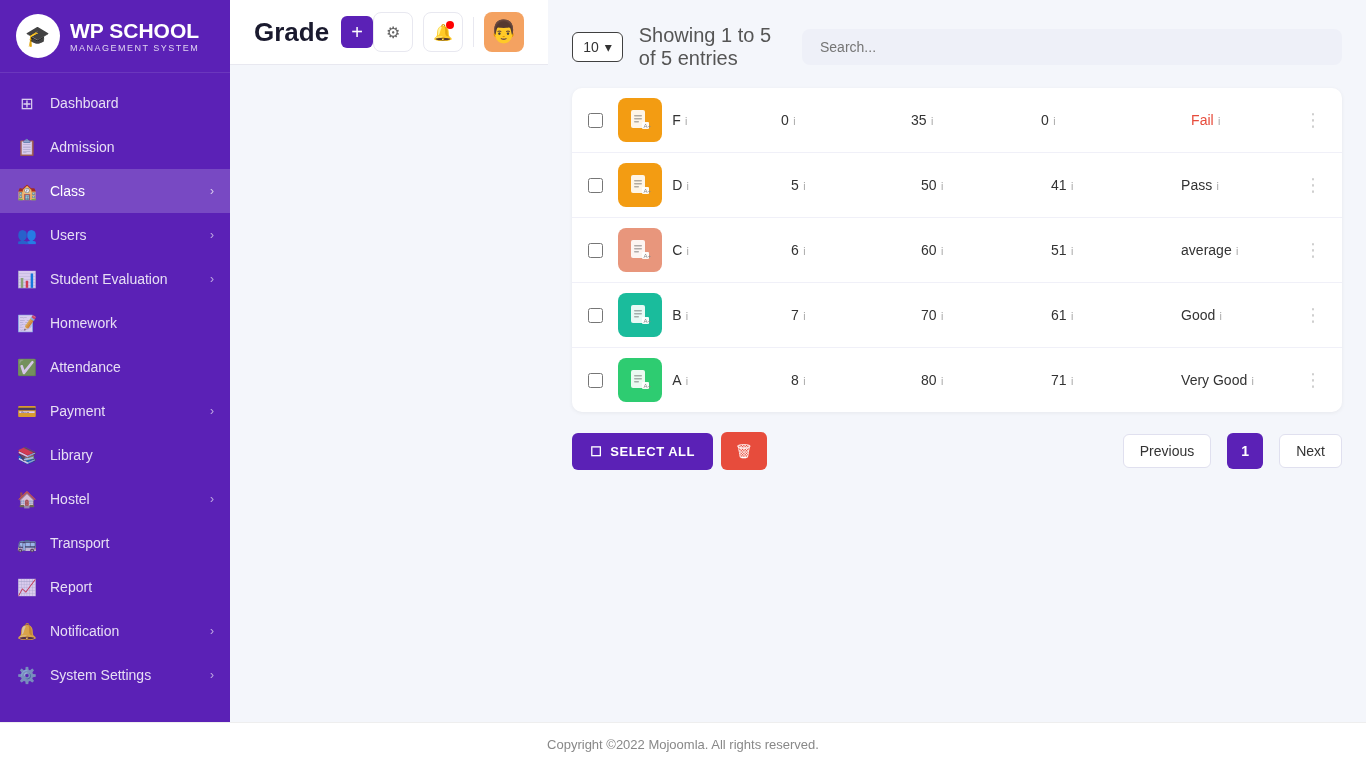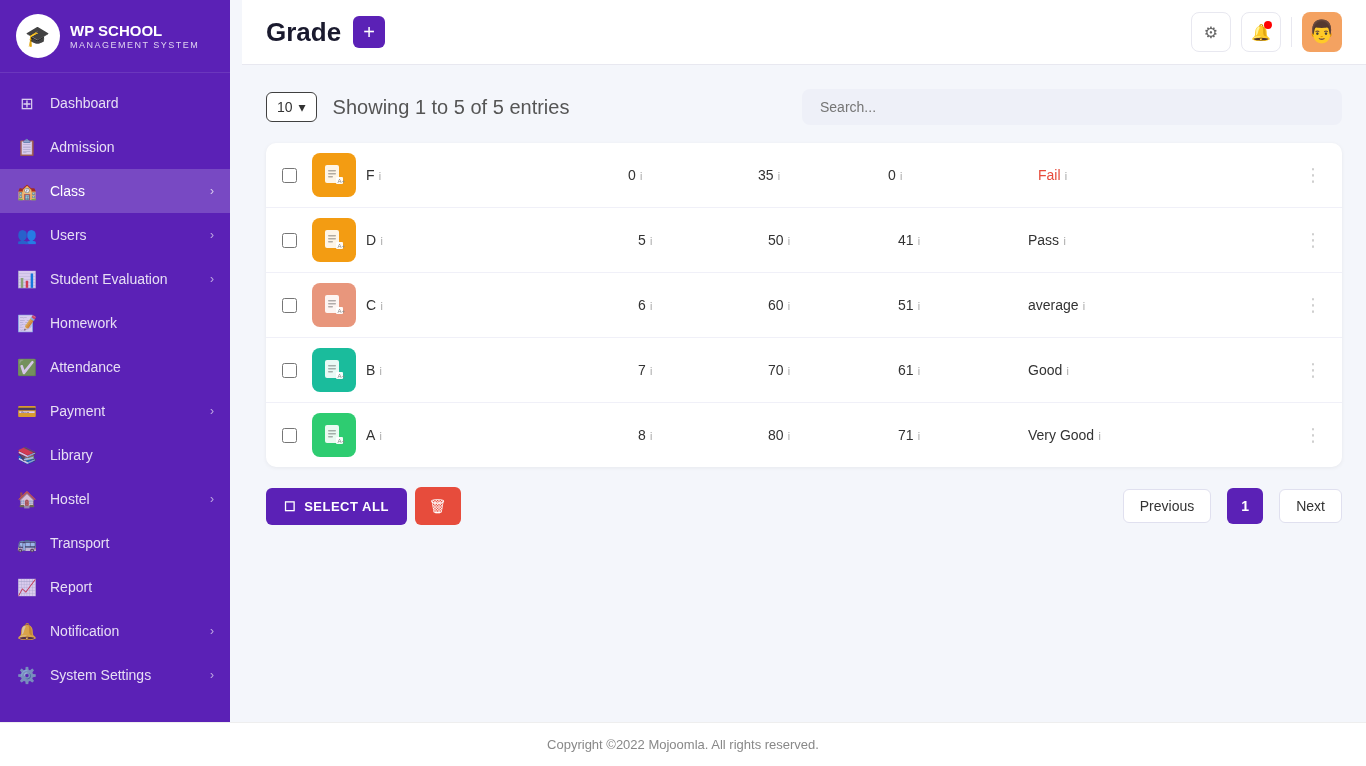--- a/index.html
+++ b/index.html
@@ -5,31 +5,31 @@
     * { box-sizing: border-box; margin: 0; padding: 0; }
     body { font-family: 'Segoe UI', Arial, sans-serif; background: #f4f6fb; display: flex; flex-direction: column; min-height: 766px; }
 
     .app-wrapper { display: flex; flex: 1; min-height: 700px; }
 
     
     .sidebar { width: 230px; background: #5b21b6; color: white; display: flex; flex-direction: column; min-height: 700px; }
     .sidebar-logo { display: flex; align-items: center; gap: 10px; padding: 14px 16px; border-bottom: 1px solid rgba(255,255,255,0.1); }
     .logo-circle { width: 44px; height: 44px; background: white; border-radius: 50%; display: flex; align-items: center; justify-content: center; font-size: 20px; }
     .logo-text { line-height: 1.2; }
-    .logo-title { font-size: 15px; font-weight: 700; }
+    .logo-title { font-size: 21px; font-weight: 700; }
     .logo-sub { font-size: 9px; letter-spacing: 1.5px; opacity: 0.8; }
 
     .sidebar-nav { flex: 1; padding: 8px 0; }
     .nav-item { display: flex; align-items: center; padding: 11px 16px; cursor: pointer; color: rgba(255,255,255,0.85); font-size: 14px; font-weight: 500; position: relative; }
     .nav-item.active { background: rgba(255,255,255,0.18); color: white; }
     .nav-icon { width: 22px; height: 22px; margin-right: 12px; display: flex; align-items: center; justify-content: center; font-size: 16px; opacity: 0.9; }
     .nav-chevron { margin-left: auto; font-size: 12px; opacity: 0.7; }
 
     
-    .main-content { flex: 1; display: flex; flex-direction: column; padding-left: 12px; }
+    .main-content { flex: 1; display: flex; flex-direction: row; }
 
     
     .header { background: white; padding: 0 24px; height: 65px; display: flex; align-items: center; justify-content: space-between; border-bottom: 1px solid #e8e8f0; }
     .header-title-area { display: flex; align-items: center; gap: 12px; }
     .page-title { font-size: 26px; font-weight: 700; color: #1a1a2e; }
     .add-btn { background: #5b21b6; color: white; border: none; width: 32px; height: 32px; border-radius: 6px; font-size: 20px; cursor: pointer; display: flex; align-items: center; justify-content: center; font-weight: 300; }
     .header-actions { display: flex; align-items: center; gap: 10px; }
     .icon-btn { width: 40px; height: 40px; border: 1px solid #e8e8f0; background: white; border-radius: 8px; display: flex; align-items: center; justify-content: center; cursor: pointer; font-size: 16px; color: #666; position: relative; }
     .notif-dot { width: 8px; height: 8px; background: red; border-radius: 50%; position: absolute; top: 8px; right: 8px; }
     .divider-v { width: 1px; height: 30px; background: #e8e8f0; }

